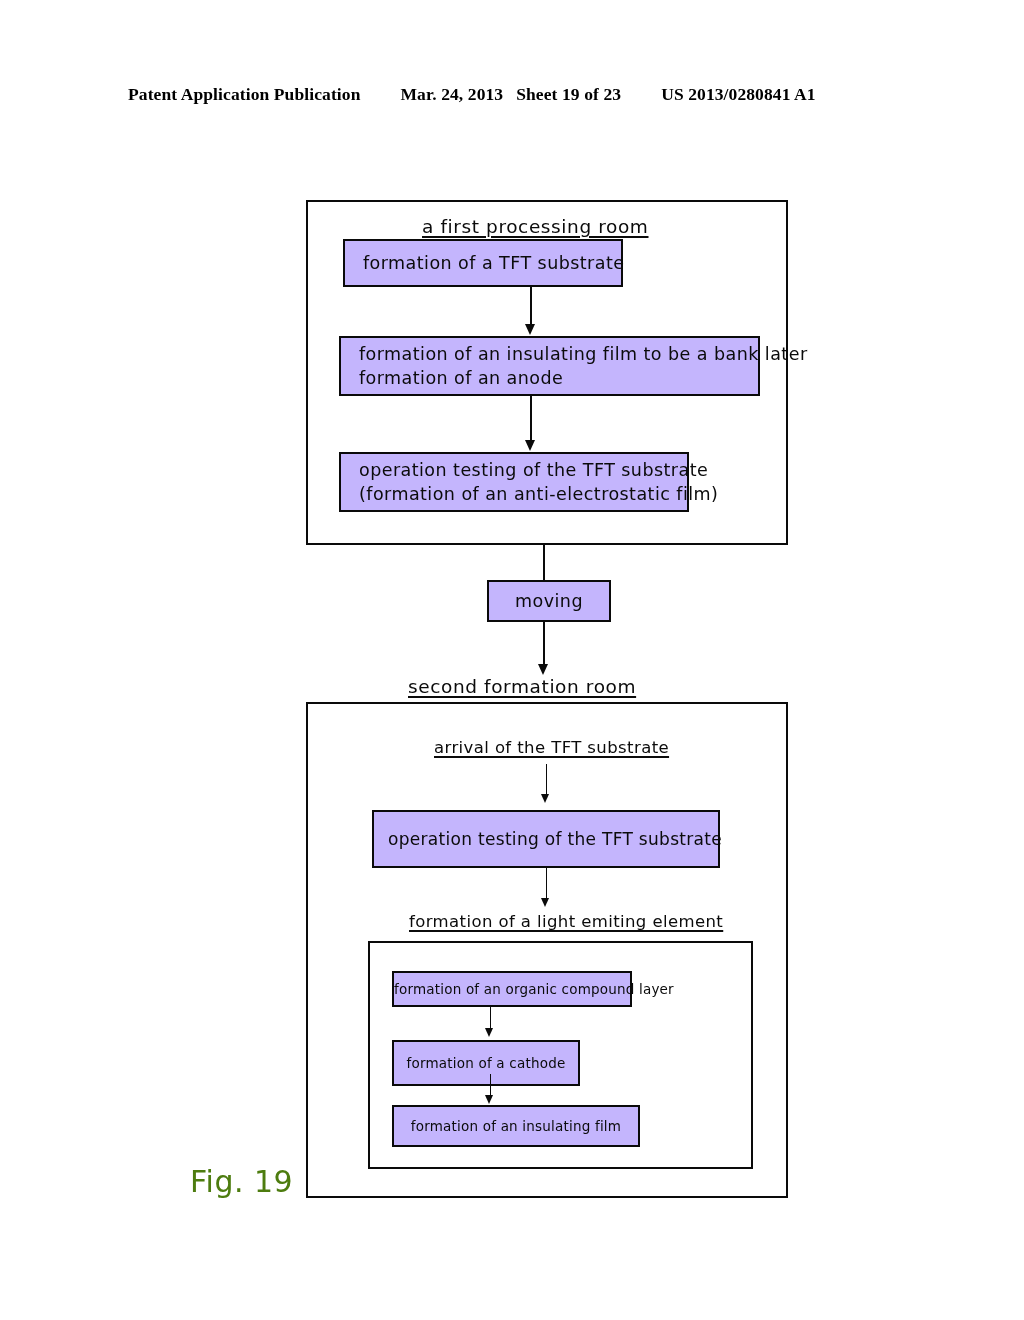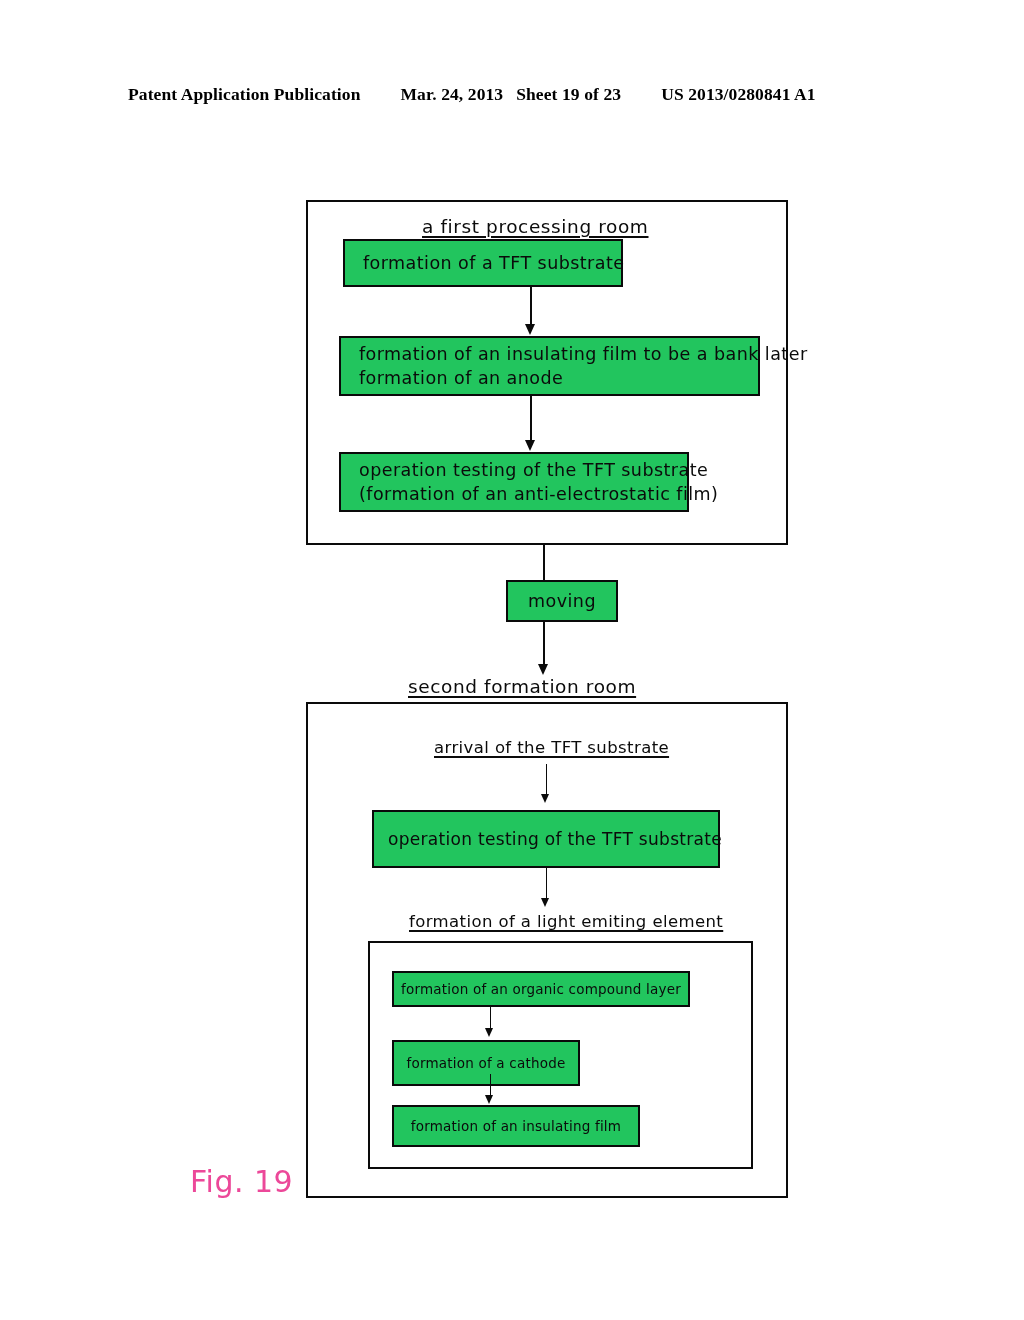--- a/index.html
+++ b/index.html
@@ -37,41 +37,41 @@
   .pub-header .h-num   { margin-left: 40px; }
 
   
   .fig-label {
     position: absolute;
     left: 190px;
     top: 1164px;
     font-family: "DejaVu Sans", sans-serif;
     font-size: 30px;
     letter-spacing: 0.5px;
-    color: #ec4899;
+    color: #4d7c0f;
   }
 
   
   .room {
     position: absolute;
     border: 2.5px solid #0a0a0a;
     box-sizing: border-box;
     background: transparent;
   }
   .inner-frame {
     position: absolute;
     border: 2.2px solid #0a0a0a;
     box-sizing: border-box;
     background: transparent;
   }
   .pbox {
     position: absolute;
     border: 2.2px solid #0a0a0a;
     box-sizing: border-box;
-    background: #22c55e;
+    background: #c4b5fd;
     display: flex;
     flex-direction: column;
     justify-content: center;
   }
   .pbox .ln {
     display: block;
     font-family: "DejaVu Sans", sans-serif;
     color: #0b0b0b;
     white-space: nowrap;
   }
@@ -150,21 +150,21 @@
 <div class="vline" style="left:530px; top:396px; height:48px;"></div>
 <div class="arrowhead" style="left:525px; top:440px;"></div>
 
 <div class="pbox t-lg pad-l-18" style="left:339px; top:452px; width:350px; height:60px;">
   <span class="ln">operation testing of the TFT substrate</span>
   <span class="ln">(formation of an anti-electrostatic film)</span>
 </div>
 
 <div class="vline" style="left:543px; top:545px; height:35px;"></div>
 
-<div class="pbox t-lg ctr" style="left:506px; top:580px; width:112px; height:42px;">
+<div class="pbox t-lg ctr" style="left:487px; top:580px; width:124px; height:42px;">
   <span class="ln">moving</span>
 </div>
 
 <div class="vline" style="left:543px; top:622px; height:46px;"></div>
 <div class="arrowhead" style="left:538px; top:664px;"></div>
 
 <div class="caption cap-lg" style="left:408px; top:676px;">second formation room</div>
 
 <div class="room" style="left:306px; top:702px; width:482px; height:496px;"></div>
 
@@ -177,21 +177,21 @@
   <span class="ln">operation testing of  the TFT substrate</span>
 </div>
 
 <div class="vline thin" style="left:546px; top:868px; height:34px;"></div>
 <div class="arrowhead small" style="left:541px; top:898px;"></div>
 
 <div class="caption cap-md" style="left:409px; top:912px;">formation of a light emiting element</div>
 
 <div class="inner-frame" style="left:368px; top:941px; width:385px; height:228px;"></div>
 
-<div class="pbox t-sm ctr" style="left:392px; top:971px; width:298px; height:36px;">
+<div class="pbox t-sm ctr" style="left:392px; top:971px; width:240px; height:36px;">
   <span class="ln">formation of an organic compound layer</span>
 </div>
 
 <div class="vline thin" style="left:490px; top:1007px; height:25px;"></div>
 <div class="arrowhead small" style="left:485px; top:1028px;"></div>
 
 <div class="pbox t-sm ctr" style="left:392px; top:1040px; width:188px; height:46px;">
   <span class="ln">formation of a cathode</span>
 </div>
 

